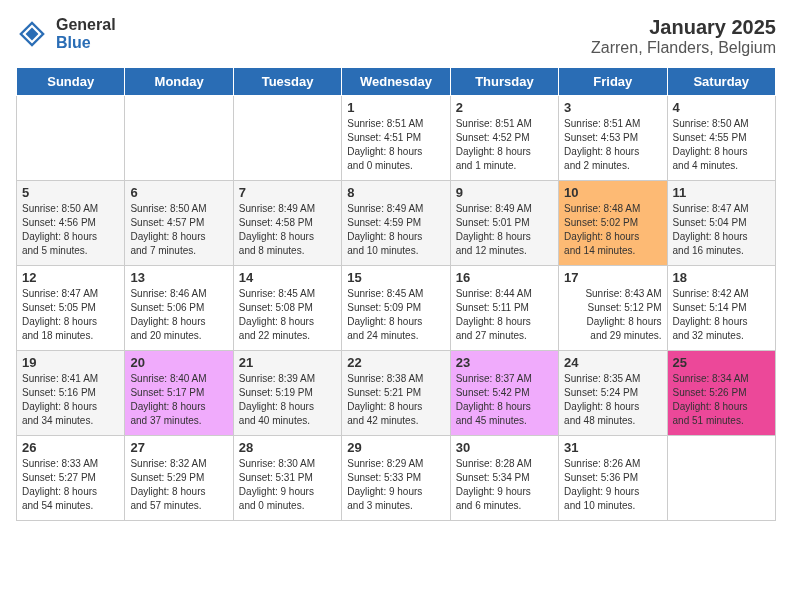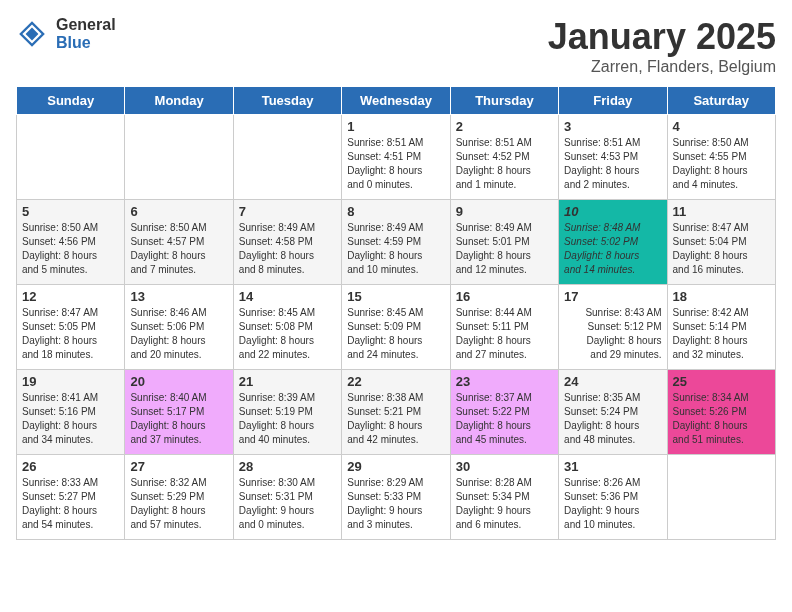--- a/index.html
+++ b/index.html
@@ -37,21 +37,21 @@
       color: #2a6db5;
     }
     .logo-icon {
       width: 32px;
       height: 32px;
     }
     .title-block {
       text-align: right;
     }
     .month-title {
-      font-size: 36px;
+      font-size: 20px;
       font-weight: bold;
       color: #333;
     }
     .location-title {
       font-size: 16px;
       color: #555;
     }
     .calendar {
       width: 100%;
       border-collapse: collapse;
@@ -188,21 +188,21 @@
 Daylight: 8 hours
 and 10 minutes.</div>
         </td>
         <td style="background: rgb(245, 245, 245);">
           <span class="day-num">9</span>
           <div class="cell-content" style="white-space: pre-line;">Sunrise: 8:49 AM
 Sunset: 5:01 PM
 Daylight: 8 hours
 and 12 minutes.</div>
         </td>
-        <td style="background: #14b8a6; font-style: italic;">
+        <td style="background: #fdba74;">
           <span class="day-num">10</span>
           <div class="cell-content" style="white-space: pre-line;">Sunrise: 8:48 AM
 Sunset: 5:02 PM
 Daylight: 8 hours
 and 14 minutes.</div>
         </td>
         <td style="background: rgb(245, 245, 245);">
           <span class="day-num">11</span>
           <div class="cell-content" style="white-space: pre-line;">Sunrise: 8:47 AM
 Sunset: 5:04 PM
@@ -286,21 +286,21 @@
         <td style="background: rgb(245, 245, 245);">
           <span class="day-num">22</span>
           <div class="cell-content" style="white-space: pre-line;">Sunrise: 8:38 AM
 Sunset: 5:21 PM
 Daylight: 8 hours
 and 42 minutes.</div>
         </td>
         <td style="background: #f0abfc;">
           <span class="day-num">23</span>
           <div class="cell-content" style="white-space: pre-line;">Sunrise: 8:37 AM
-Sunset: 5:22 PM
+Sunset: 5:42 PM
 Daylight: 8 hours
 and 45 minutes.</div>
         </td>
         <td style="background: rgb(245, 245, 245);">
           <span class="day-num">24</span>
           <div class="cell-content" style="white-space: pre-line;">Sunrise: 8:35 AM
 Sunset: 5:24 PM
 Daylight: 8 hours
 and 48 minutes.</div>
         </td>

